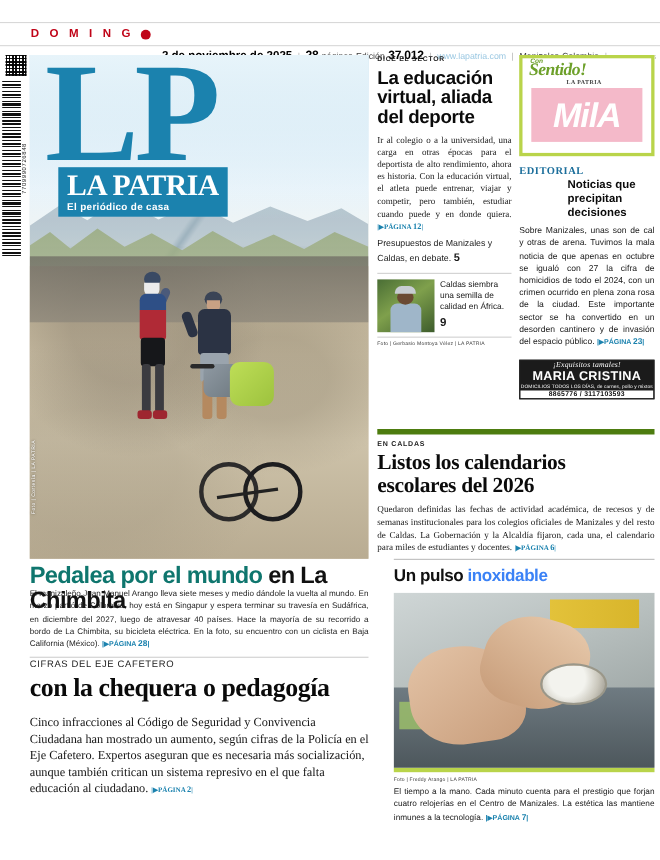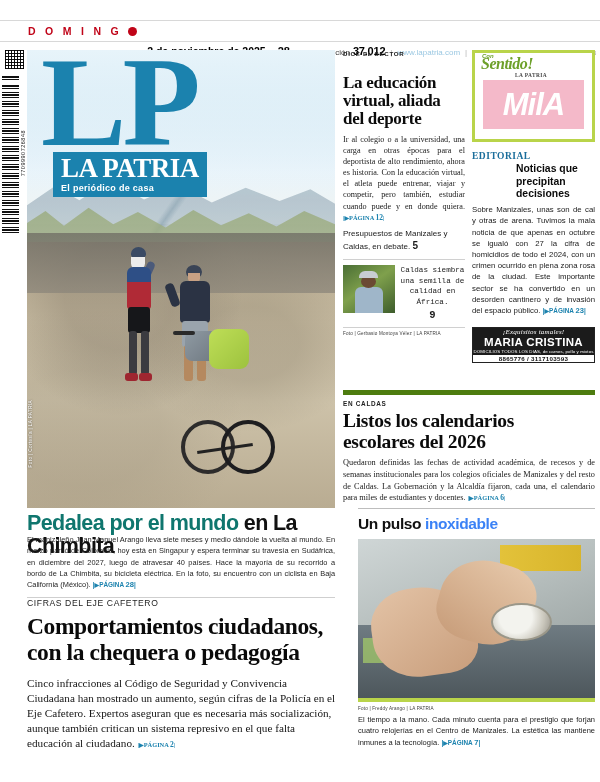--- a/index.html
+++ b/index.html
@@ -271,26 +271,26 @@
     font-size: 11.2px;
     line-height: 1.34;
     color: #141414;
     margin-top: 10px;
   }
 
   
   .col2 { position: absolute; left: 343px; top: 50px; width: 122px; }
   .col2-kicker { font-size: 6.2px; letter-spacing: 0.7px; color: #222; font-weight: bold; }
   .col2-head {
-    font-family: Liberation Serif, serif;
+    font-family: Liberation Sans, sans-serif;
     font-weight: bold;
     font-size: 17px;
     line-height: 1.07;
     color: #0b0b0b;
-    margin-top: 17px;
+    margin-top: 5px;
     letter-spacing: -0.3px;
   }
   .col2-body {
     font-family: "Liberation Serif", serif;
     font-size: 8.2px;
     line-height: 1.36;
     color: #1a1a1a;
     margin-top: 5px;
     text-align: justify;
   }
@@ -317,21 +317,21 @@
   .leahoy-2 { display: flex; gap: 5px; padding-top: 5px; }
   .leahoy-thumb {
     width: 52px; height: 48px; flex: 0 0 52px;
     background: linear-gradient(145deg,#4a6e35,#7fa04c 45%, #3d5c2c);
     position: relative; overflow: hidden;
   }
   .leahoy-thumb .f-head { position:absolute; left:18px; top:10px; width:15px; height:13px; border-radius:50%; background:#6b4a33; }
   .leahoy-thumb .f-cap { position:absolute; left:16px; top:6px; width:19px; height:7px; border-radius:6px 6px 0 0; background:#c8cdd2; }
   .leahoy-thumb .f-body { position:absolute; left:12px; top:22px; width:28px; height:26px; background:#9fb6c9; border-radius:6px 6px 0 0; }
   .leahoy-txt {
-    font-size: 7.6px; line-height: 1.38; text-align: center; color: #1a1a1a; flex: 1; font-family: Liberation Mono, monospace;
+    font-size: 7.6px; line-height: 1.38; text-align: left; color: #1a1a1a; flex: 1;
   }
   .leahoy-txt .n { display:block; font-weight: bold; font-size: 10.5px; margin-top: 1px;}
   .credit-line {
     font-size: 4.6px; color: #3a3a3a; letter-spacing: .2px;
     border-top: 1px solid #d0d0d0; margin-top: 4px; padding-top: 3px;
   }
 
   
   .encaldas {
     position: absolute; left: 343px; top: 390px; width: 252px;
@@ -563,21 +563,20 @@
     <span class="blk">en La Chimbita</span>
   </div>
   <div class="hero-deck">
     <span>El manizaleño Juan Manuel Arango lleva siete meses y medio dándole la vuelta al mundo. En marzo partió de Colombia, hoy está en Singapur y espera terminar su travesía en Sudáfrica, en diciembre del 2027, luego de atravesar 40 países. Hace la mayoría de su recorrido a bordo de La Chimbita, su bicicleta eléctrica. En la foto, su encuentro con un ciclista en Baja California (México).</span>
     <span class="pagetag">|<span class="caret">▶</span><span>PÁGINA</span> <span class="num">28</span>|</span>
   </div>
 
   <div class="cifras">
     <div class="kicker">CIFRAS DEL EJE CAFETERO</div>
     <div class="cifras-head">
-      <div>Comportamientos ciudadanos,</div>
       <div>con la chequera o pedagogía</div>
     </div>
     <div class="cifras-body">
       <span>Cinco infracciones al Código de Seguridad y Convivencia Ciudadana han mostrado un aumento, según cifras de la Policía en el Eje Cafetero. Expertos aseguran que es necesaria más socialización, aunque también critican un sistema represivo en el que falta educación al ciudadano.</span>
       <span class="pagetag">|<span class="caret">▶</span><span>PÁGINA</span> <span class="num">2</span>|</span>
     </div>
   </div>
 
   <div class="col2">
     <div class="col2-kicker">DICE EL SECTOR</div>

